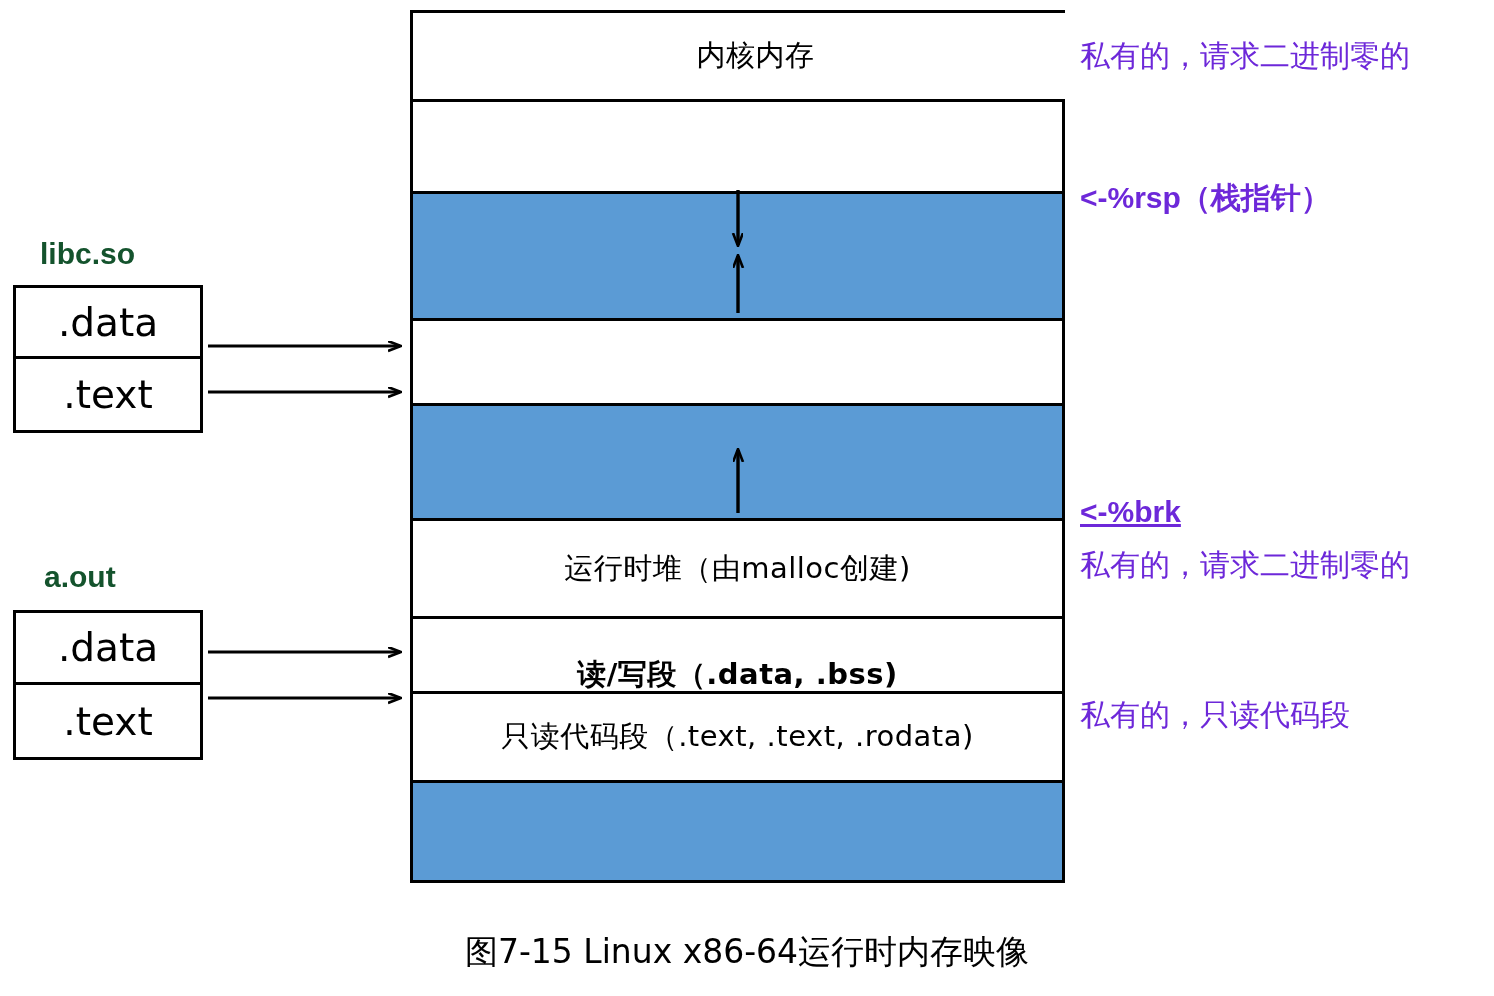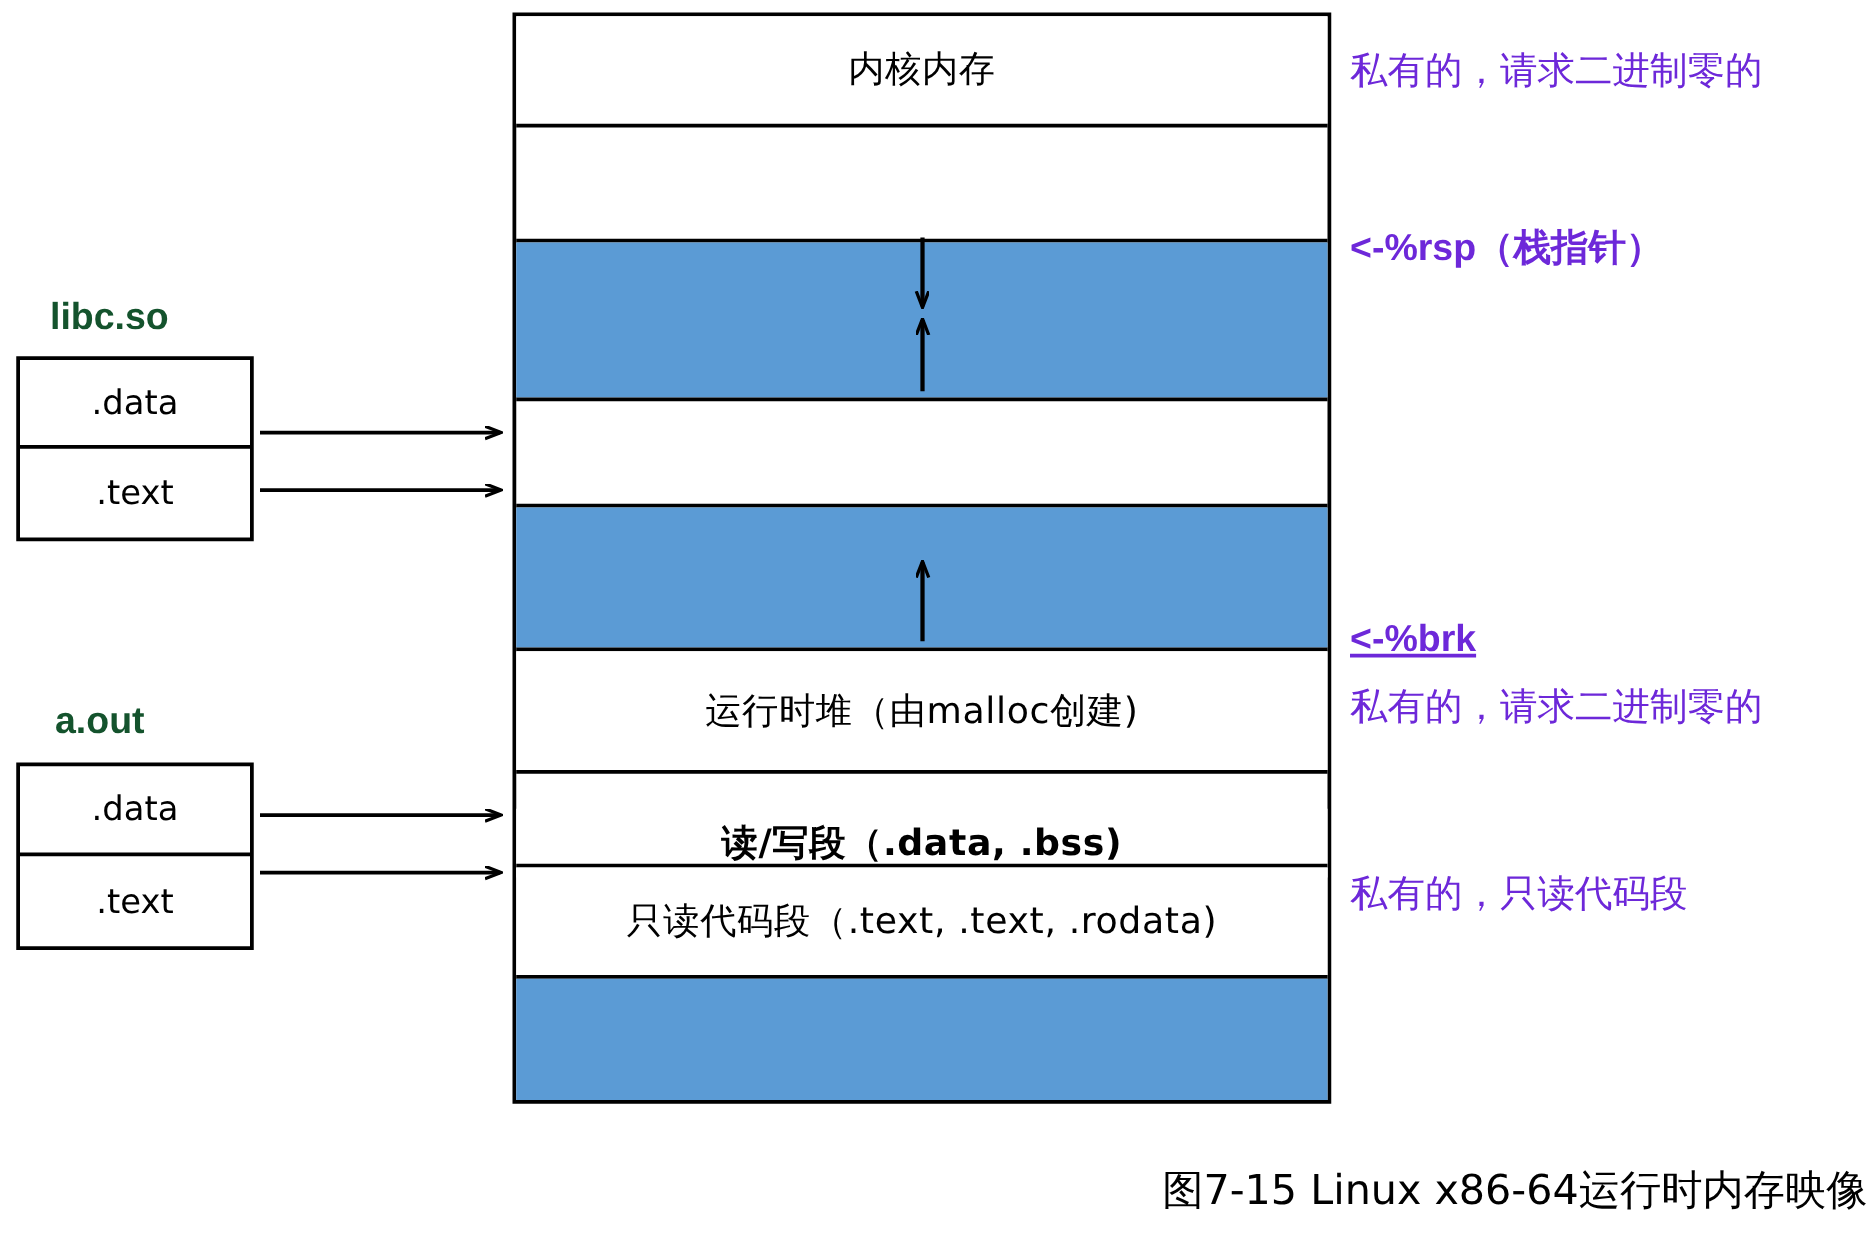--- a/index.html
+++ b/index.html
@@ -34,52 +34,52 @@
     font-family:"Liberation Sans","DejaVu Sans",sans-serif;
     color:#14532d;white-space:nowrap;
   }
   .module-box{
     position:absolute;left:13px;width:190px;
     border:3px solid #000;box-sizing:border-box;background:#fff;
   }
   .module-row{
     height:50%;box-sizing:border-box;
     display:flex;align-items:center;justify-content:center;
-    font-size:27px;
+    font-size:39px;
     font-family:"DejaVu Sans","Liberation Sans",sans-serif;
   }
   .module-row.top{border-bottom:3px solid #000;}
 
   
   .annot{
     position:absolute;left:1080px;white-space:nowrap;
     font-size:30px;color:#6d28d9;
     font-family:"DejaVu Sans","Liberation Sans",sans-serif;
   }
   .annot.mono-ptr{
     font-family:"Liberation Sans","DejaVu Sans",sans-serif;
     font-weight:bold;
   }
 
   
   #figure-caption{
-    position:absolute;left:0;top:930px;width:1494px;text-align:right;
+    position:absolute;left:0;top:930px;width:1494px;text-align:center;
     font-size:33px;color:#000;
     font-family:"DejaVu Sans","Liberation Sans",sans-serif;
   }
 
   svg.overlay{position:absolute;left:0;top:0;width:1494px;height:996px;
     pointer-events:none;overflow:visible;}
 </style>
 </head>
 <body>
 
 <div id="memory-map">
 
-  <div class="seg seg-white" style="top:0px;height:86px;">
+  <div class="seg seg-white" style="top:0px;height:86px;margin-left:18px;">
     <span class="seg-label">内核内存</span>
   </div>
   <div class="divider" style="top:86px;"></div>
 
   <div class="divider" style="top:178px;"></div>
 
   <div class="seg seg-blue" style="top:181px;height:124px;"></div>
   <div class="divider" style="top:305px;"></div>
 
   <div class="divider" style="top:390px;"></div>

